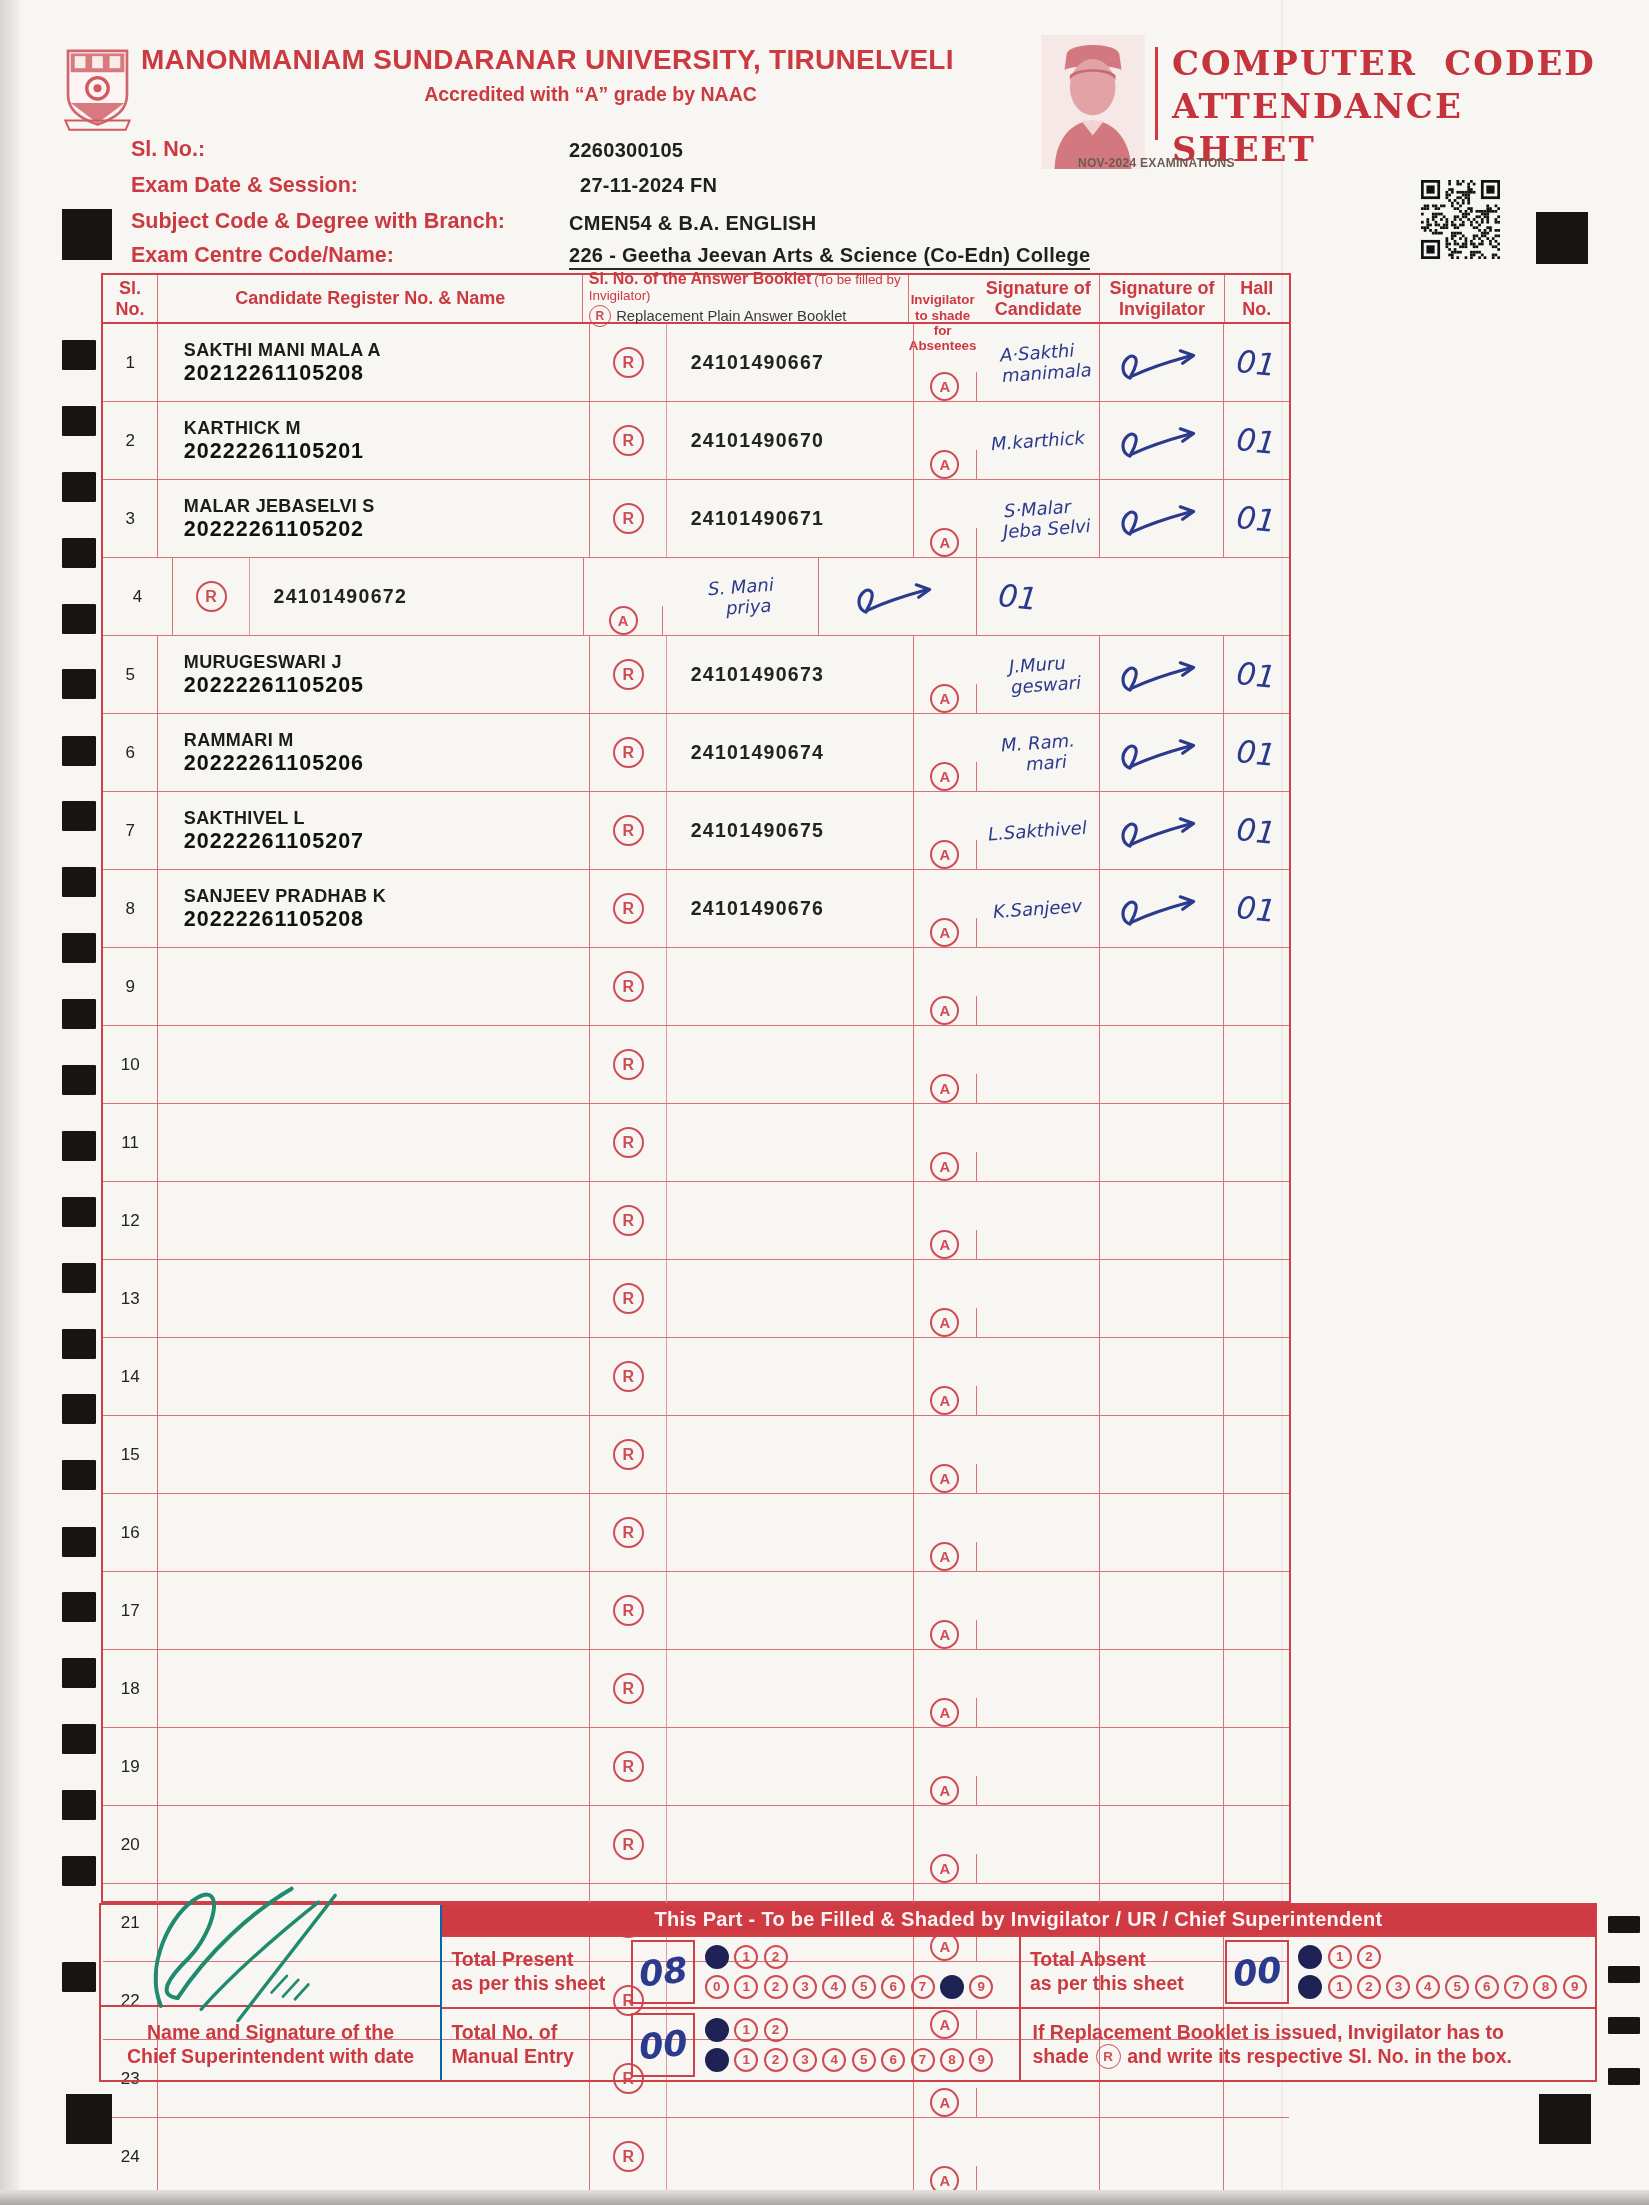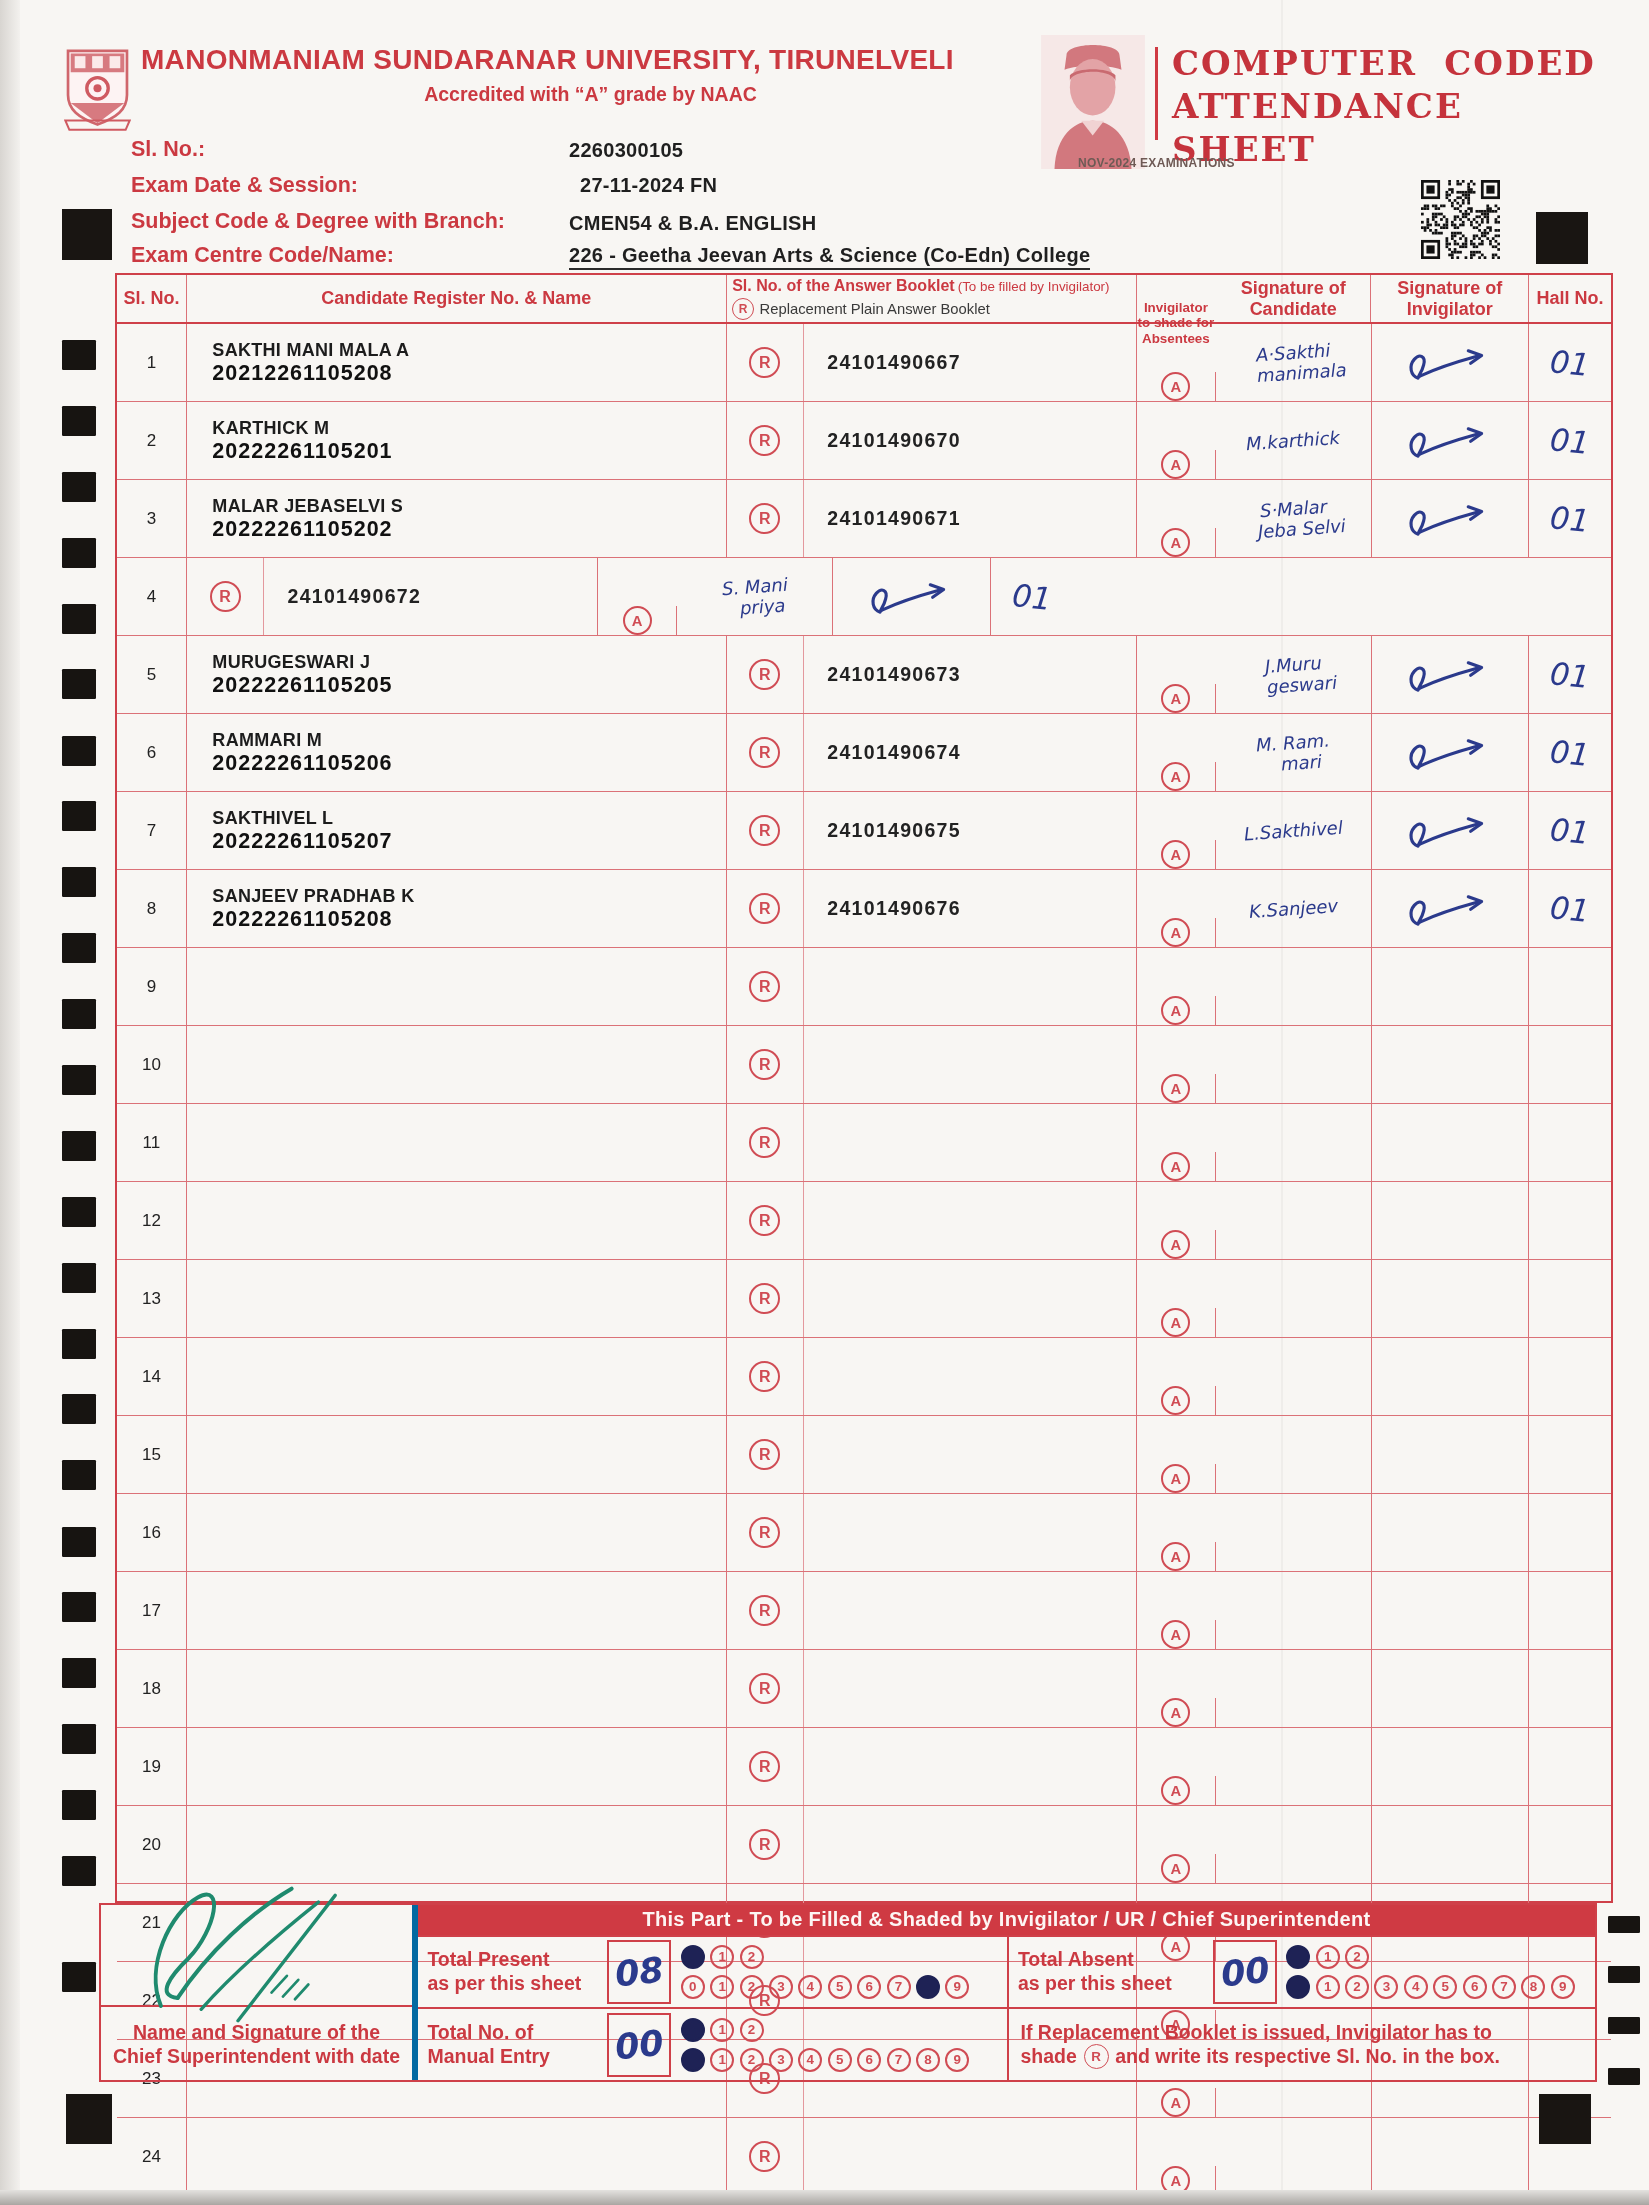--- a/index.html
+++ b/index.html
@@ -18,21 +18,21 @@
     font-weight:bold;color:#c5333c;font-size:34px;line-height:43px;letter-spacing:2px;word-spacing:13.4px;}
   .vrule{left:1155px;top:47px;width:2.7px;height:93px;background:#cf3a43;}
   .session{left:1078px;top:156px;font-size:12px;font-weight:bold;color:#6e5a55;letter-spacing:0.3px;}
   
   .field-label{font-size:21.5px;font-weight:bold;color:#cb3941;}
   .field-value{font-size:20px;font-weight:bold;color:#1f1f1f;letter-spacing:0.3px;}
   .underlined{border-bottom:2px solid #2a2a2a;padding-bottom:1.3px;}
   
   .mark{position:absolute;background:#171411;border-radius:1.3px;}
   
-  #table{left:115px;top:273px;width:1498px;height:1630px;border:2px solid #cf4049;
+  #table{left:101px;top:273px;width:1190px;height:1630px;border:2px solid #cf4049;
     display:flex;flex-direction:column;box-sizing:border-box;justify-content:space-between;}
   .thead{display:flex;height:49px;border-bottom:2px solid #cf4049;box-sizing:border-box;}
   .tbody{flex:1;display:flex;flex-direction:column;}
   .trow{flex:1;display:flex;border-bottom:1.3px solid #db7177;box-sizing:border-box;}
   .trow:last-child{border-bottom:none;}
   .c{border-right:1.3px solid #db7177;box-sizing:border-box;position:relative;}
   .c:last-child{border-right:none;}
   .c-sl{width:70px;display:flex;align-items:center;justify-content:center;}
   .c-name{width:541px;display:flex;flex-direction:column;justify-content:center;padding-left:25.5px;}
   .c-book{width:411px;display:flex;align-items:center;}
@@ -58,21 +58,21 @@
   .slno{font-size:17px;color:#222;}
   .cand-name{font-size:18px;font-weight:bold;color:#1c1c1c;letter-spacing:0.3px;}
   .cand-reg{font-size:21.5px;font-weight:bold;color:#111;letter-spacing:1px;}
   .bookno{font-size:19.5px;font-weight:bold;color:#222;letter-spacing:1.3px;padding-left:23.5px;}
   .hand{font-family:"DejaVu Sans",sans-serif;font-style:italic;color:#2b3a8c;}
   .sigline{font-size:18px;line-height:20px;transform:rotate(-4deg);white-space:nowrap;}
   .hallno{font-size:31px;transform:rotate(6deg);}
   
   #footer{left:99px;top:1903px;width:1498px;height:179px;border:2px solid #cf4049;
     box-sizing:border-box;display:flex;}
-  .f-left{width:317px;border-right:6px solid #0369a1;box-sizing:border-box;display:flex;
+  .f-left{width:341px;border-right:2px solid #0369a1;box-sizing:border-box;display:flex;
     flex-direction:column;position:relative;}
   .f-left-sig{height:102px;border-bottom:2px solid #cf4049;box-sizing:border-box;position:relative;}
   .f-left-label{flex:1;display:flex;flex-direction:column;align-items:center;justify-content:center;
     font-size:19.5px;font-weight:bold;color:#cb3941;text-align:center;line-height:24px;}
   .f-right{flex:1;display:flex;flex-direction:column;}
   .banner{height:29.5px;background:#cf3a43;color:#fdf6f4;display:flex;align-items:center;justify-content:center;
     font-size:20px;font-weight:bold;letter-spacing:0.3px;}
   .f-grid{flex:1;display:flex;flex-wrap:wrap;}
   .f-cell{width:50%;box-sizing:border-box;border-top:2px solid #cf4049;display:flex;align-items:center;
     padding-left:9.4px;}

